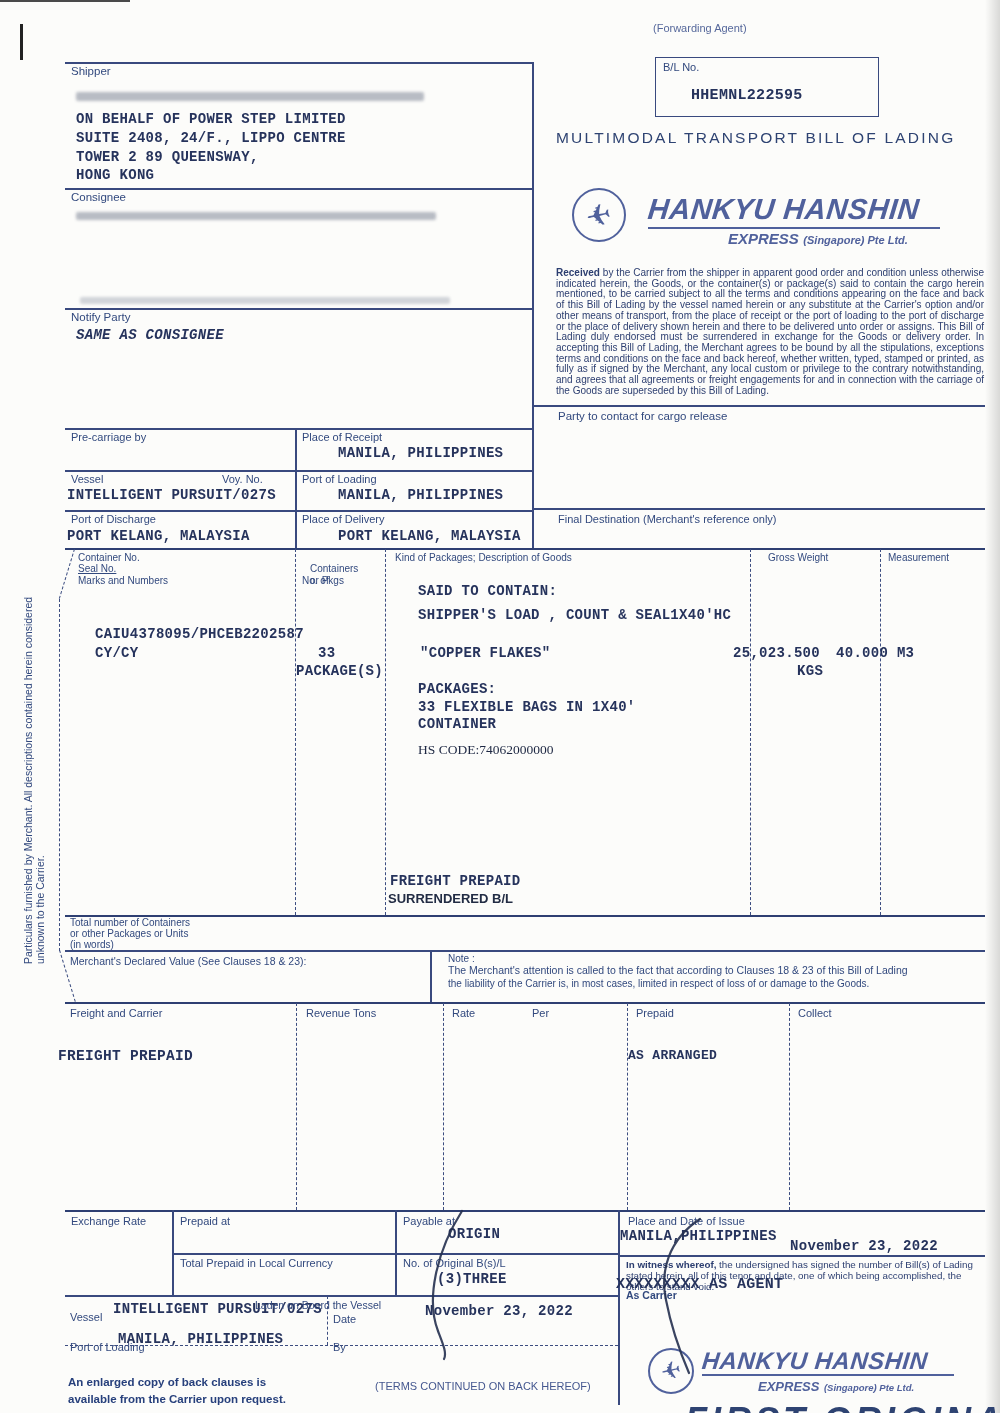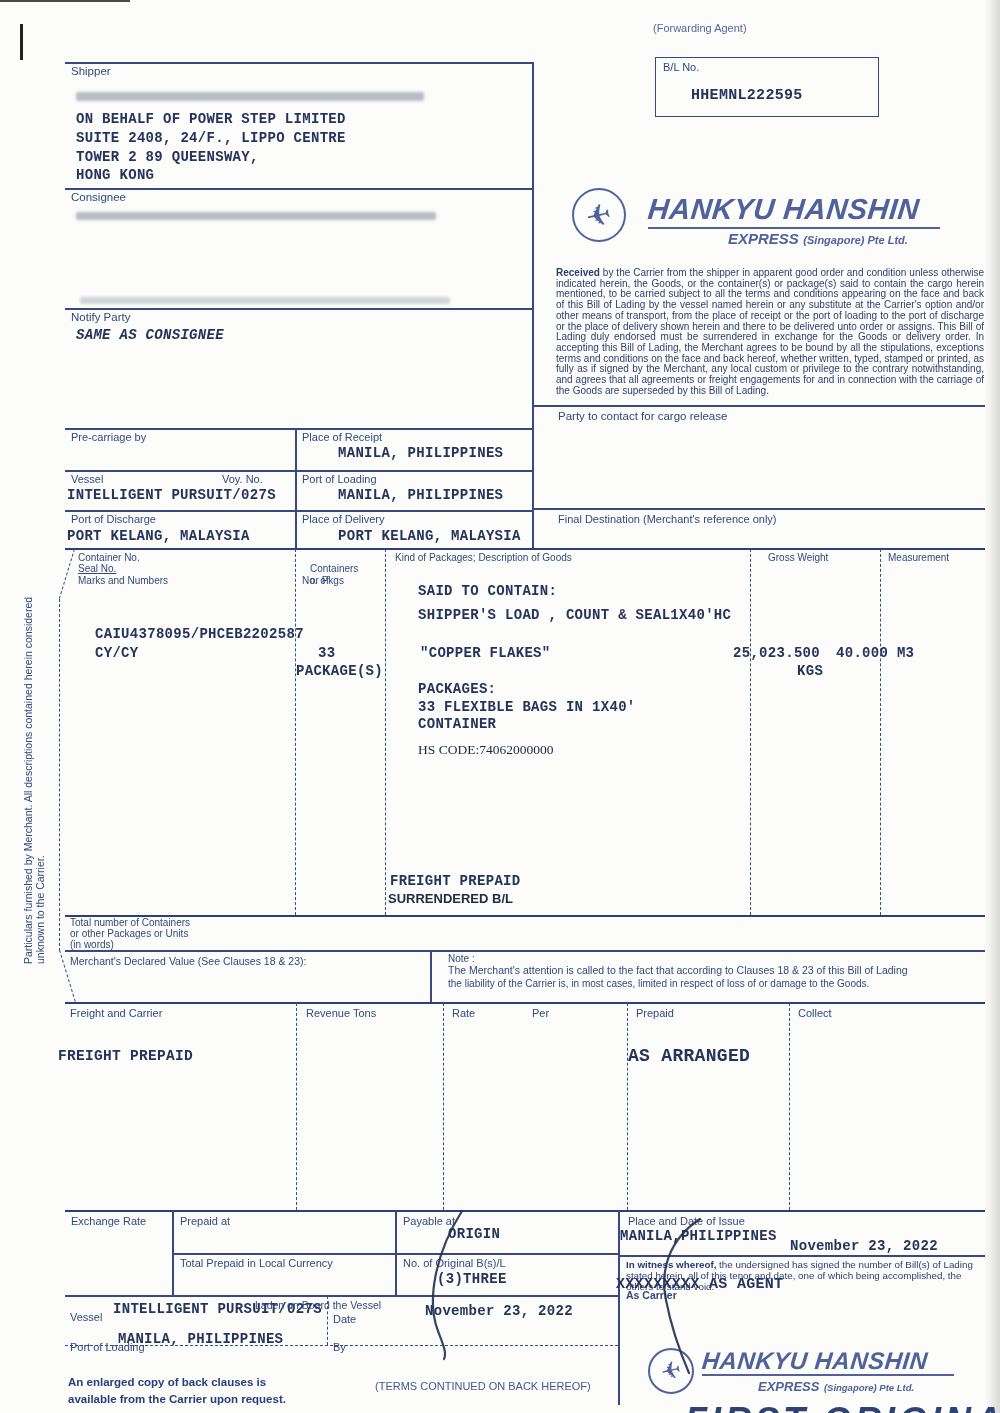--- a/index.html
+++ b/index.html
@@ -41,20 +41,21 @@
   <div class="abs" style="right:0;top:0;width:15px;height:100%;background:linear-gradient(to right,rgba(0,0,0,0),rgba(0,0,0,.14));"></div>
 
   <div class="abs lbl" style="left:-166px;top:752px;width:400px;transform:rotate(-90deg);transform-origin:center;font-size:10.5px;line-height:12px;">Particulars furnished by Merchant. All descriptions contained herein considered unknown to the Carrier.</div>
 
   <div class="abs lbl" style="left:653px;top:22px;color:#56689b;">(Forwarding Agent)</div>
 
   <div class="abs" style="left:655px;top:57px;width:222px;height:58px;border:1.6px solid #39497e;"></div>
   <div class="abs lbl" style="left:663px;top:61px;">B/L No.</div>
   <div class="abs mono" style="left:691px;top:87px;font-size:15px;">HHEMNL222595</div>
 
+  <div class="abs" style="left:556px;top:129px;font-size:15.5px;letter-spacing:2.2px;color:#2e4372;font-family:'Liberation Sans',sans-serif;">MULTIMODAL TRANSPORT BILL OF LADING</div>
 
   <div class="abs logocircle" style="left:572px;top:188px;width:50px;height:50px;">
     <span class="plane" style="font-size:30px;">✈</span>
   </div>
   <div class="abs brandname" style="left:648px;top:193px;font-size:29px;">HANKYU HANSHIN</div>
   <div class="abs" style="left:648px;top:227px;width:292px;height:2.4px;background:#50619c;"></div>
   <div class="abs" style="left:728px;top:230px;">
     <span class="brandsub" style="font-size:15px;">EXPRESS</span>
     <span class="brandsub" style="font-size:11px;">(Singapore) Pte Ltd.</span>
   </div>
@@ -162,21 +163,21 @@
   <div class="abs dvl" style="left:443px;top:1003px;height:207px;"></div>
   <div class="abs dvl" style="left:627px;top:1003px;height:207px;"></div>
   <div class="abs dvl" style="left:789px;top:1003px;height:207px;"></div>
   <div class="abs lbl" style="left:70px;top:1007px;">Freight and Carrier</div>
   <div class="abs lbl" style="left:306px;top:1007px;">Revenue Tons</div>
   <div class="abs lbl" style="left:452px;top:1007px;">Rate</div>
   <div class="abs lbl" style="left:532px;top:1007px;">Per</div>
   <div class="abs lbl" style="left:636px;top:1007px;">Prepaid</div>
   <div class="abs lbl" style="left:798px;top:1007px;">Collect</div>
   <div class="abs mono" style="left:58px;top:1047px;font-size:14.5px;">FREIGHT PREPAID</div>
-  <div class="abs mono" style="left:628px;top:1047px;font-size:18px;text-align:center;">AS ARRANGED</div>
+  <div class="abs mono" style="left:628px;top:1047px;font-size:13px;text-align:center;">AS ARRANGED</div>
 
   <div class="abs hl2" style="left:65px;top:1210px;width:920px;"></div>
   <div class="abs vl" style="left:172px;top:1210px;height:85px;"></div>
   <div class="abs vl" style="left:395px;top:1210px;height:85px;"></div>
   <div class="abs vl" style="left:618px;top:1210px;height:195px;"></div>
   <div class="abs hl" style="left:172px;top:1253px;width:446px;"></div>
   <div class="abs hl" style="left:618px;top:1255px;width:367px;"></div>
   <div class="abs hl" style="left:65px;top:1295px;width:553px;"></div>
 
   <div class="abs lbl" style="left:71px;top:1215px;">Exchange Rate</div>

